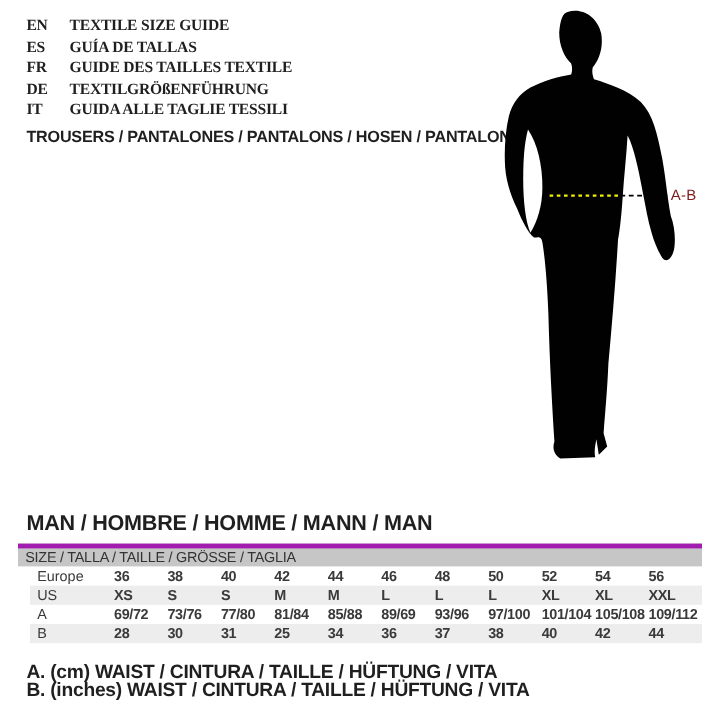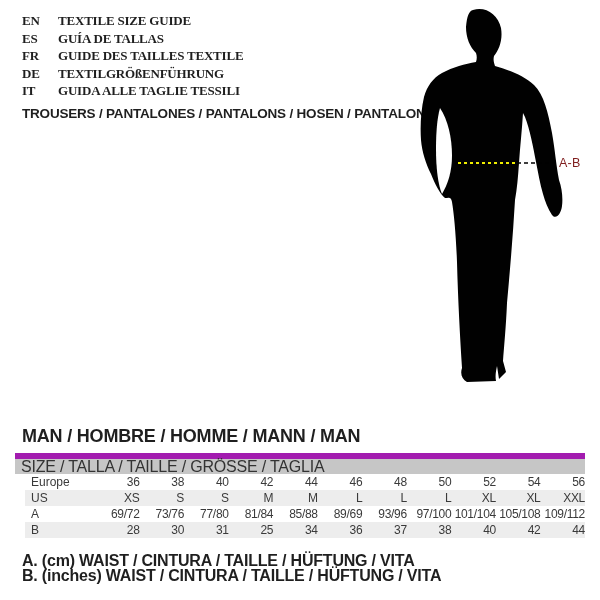--- a/index.html
+++ b/index.html
@@ -13,27 +13,27 @@
   .lang-code{width:36px;flex:0 0 36px;}
   
   .garment{position:absolute;left:22px;top:106px;font-size:13.5px;font-weight:bold;letter-spacing:-0.2px;}
   .gender{position:absolute;left:22px;top:426px;font-size:18px;font-weight:bold;letter-spacing:-0.2px;}
   
   .fig{position:absolute;left:395px;top:0;width:200px;height:420px;}
   .ab-label{position:absolute;left:559px;top:156px;font-size:12.5px;color:#7f1d1d;letter-spacing:0.2px;}
   
   .size-table{position:absolute;left:15px;top:453px;width:570px;font-size:12px;color:#3a3a3a;}
   .thead{
-    height:15px;line-height:15px;background:#c6c6c6;border-top:6px solid #a21caf;
-    padding-left:6px;color:#333;font-size:16px;letter-spacing:-0.2px;
+    height:15px;line-height:15px;background:#c6c6c6;border-top:4px solid #a21caf;
+    padding-left:6px;color:#333;font-size:12px;letter-spacing:-0.2px;
   }
   .tr{display:grid;grid-template-columns:70px repeat(11,1fr);height:16px;line-height:16px;margin-left:10px;}
   .tr.stripe{background:#ededed;}
   .tl{padding-left:6px;text-align:left;}
-  .tc{text-align:right;letter-spacing:-0.3px;}
+  .tc{text-align:left;letter-spacing:-0.3px;font-weight:bold;}
   
   .notes{position:absolute;left:22px;top:553px;font-size:16px;font-weight:bold;line-height:15.3px;letter-spacing:-0.2px;}
 </style>
 </head>
 <body>
 
 <div class="canvas">
 
   <div class="langs">
     <div class="lang-row">

